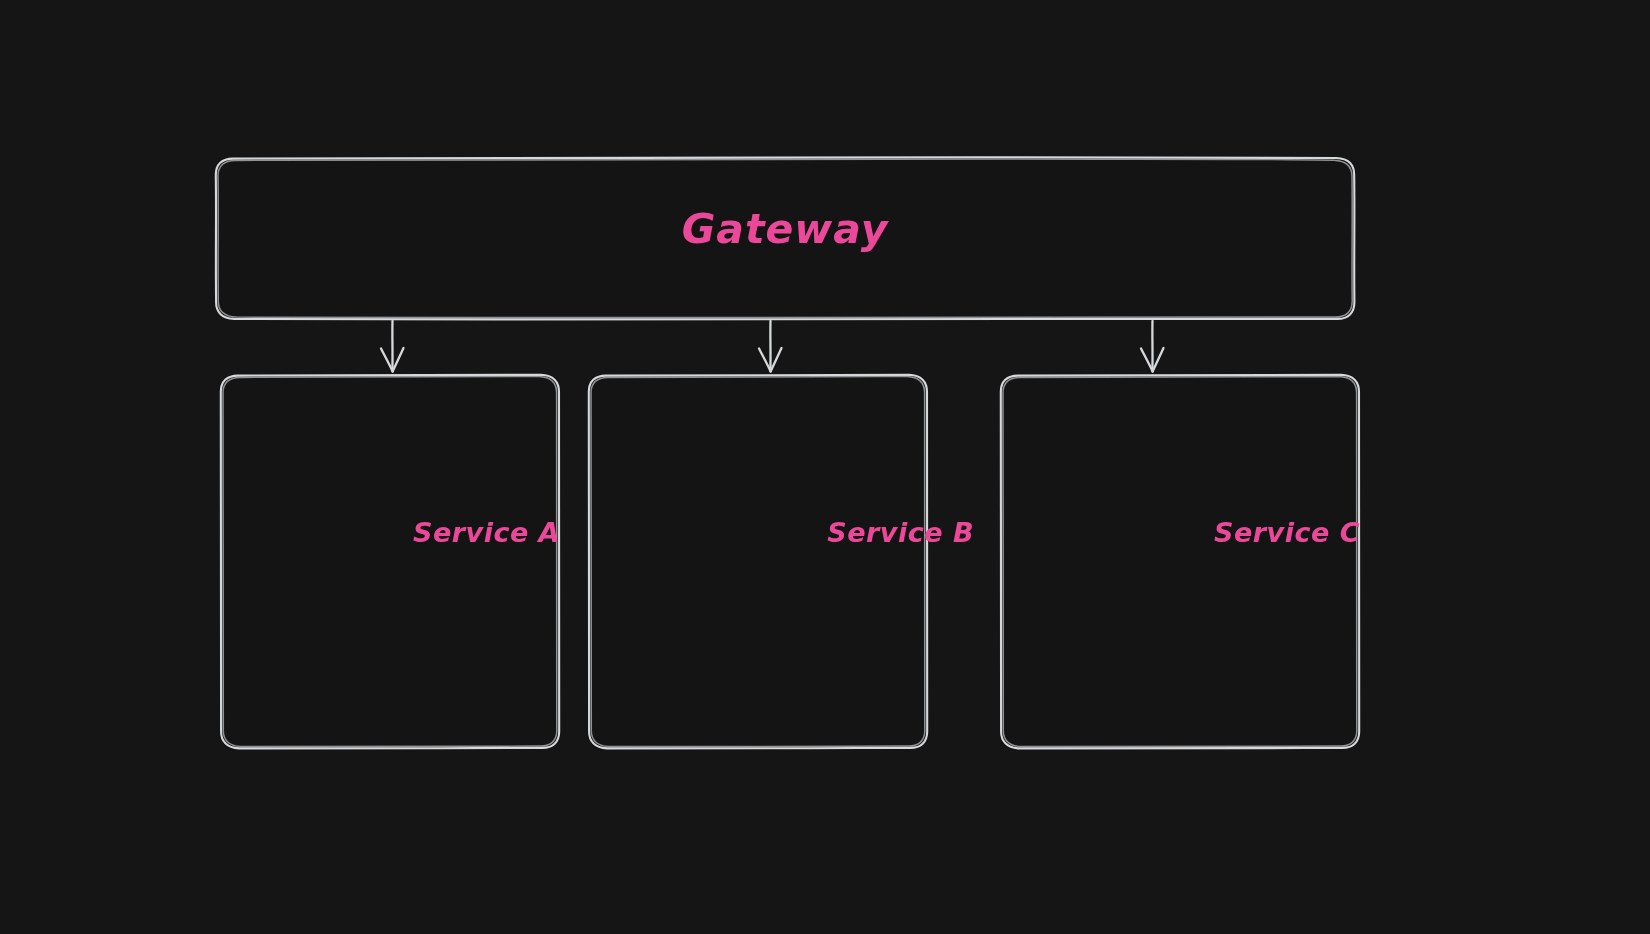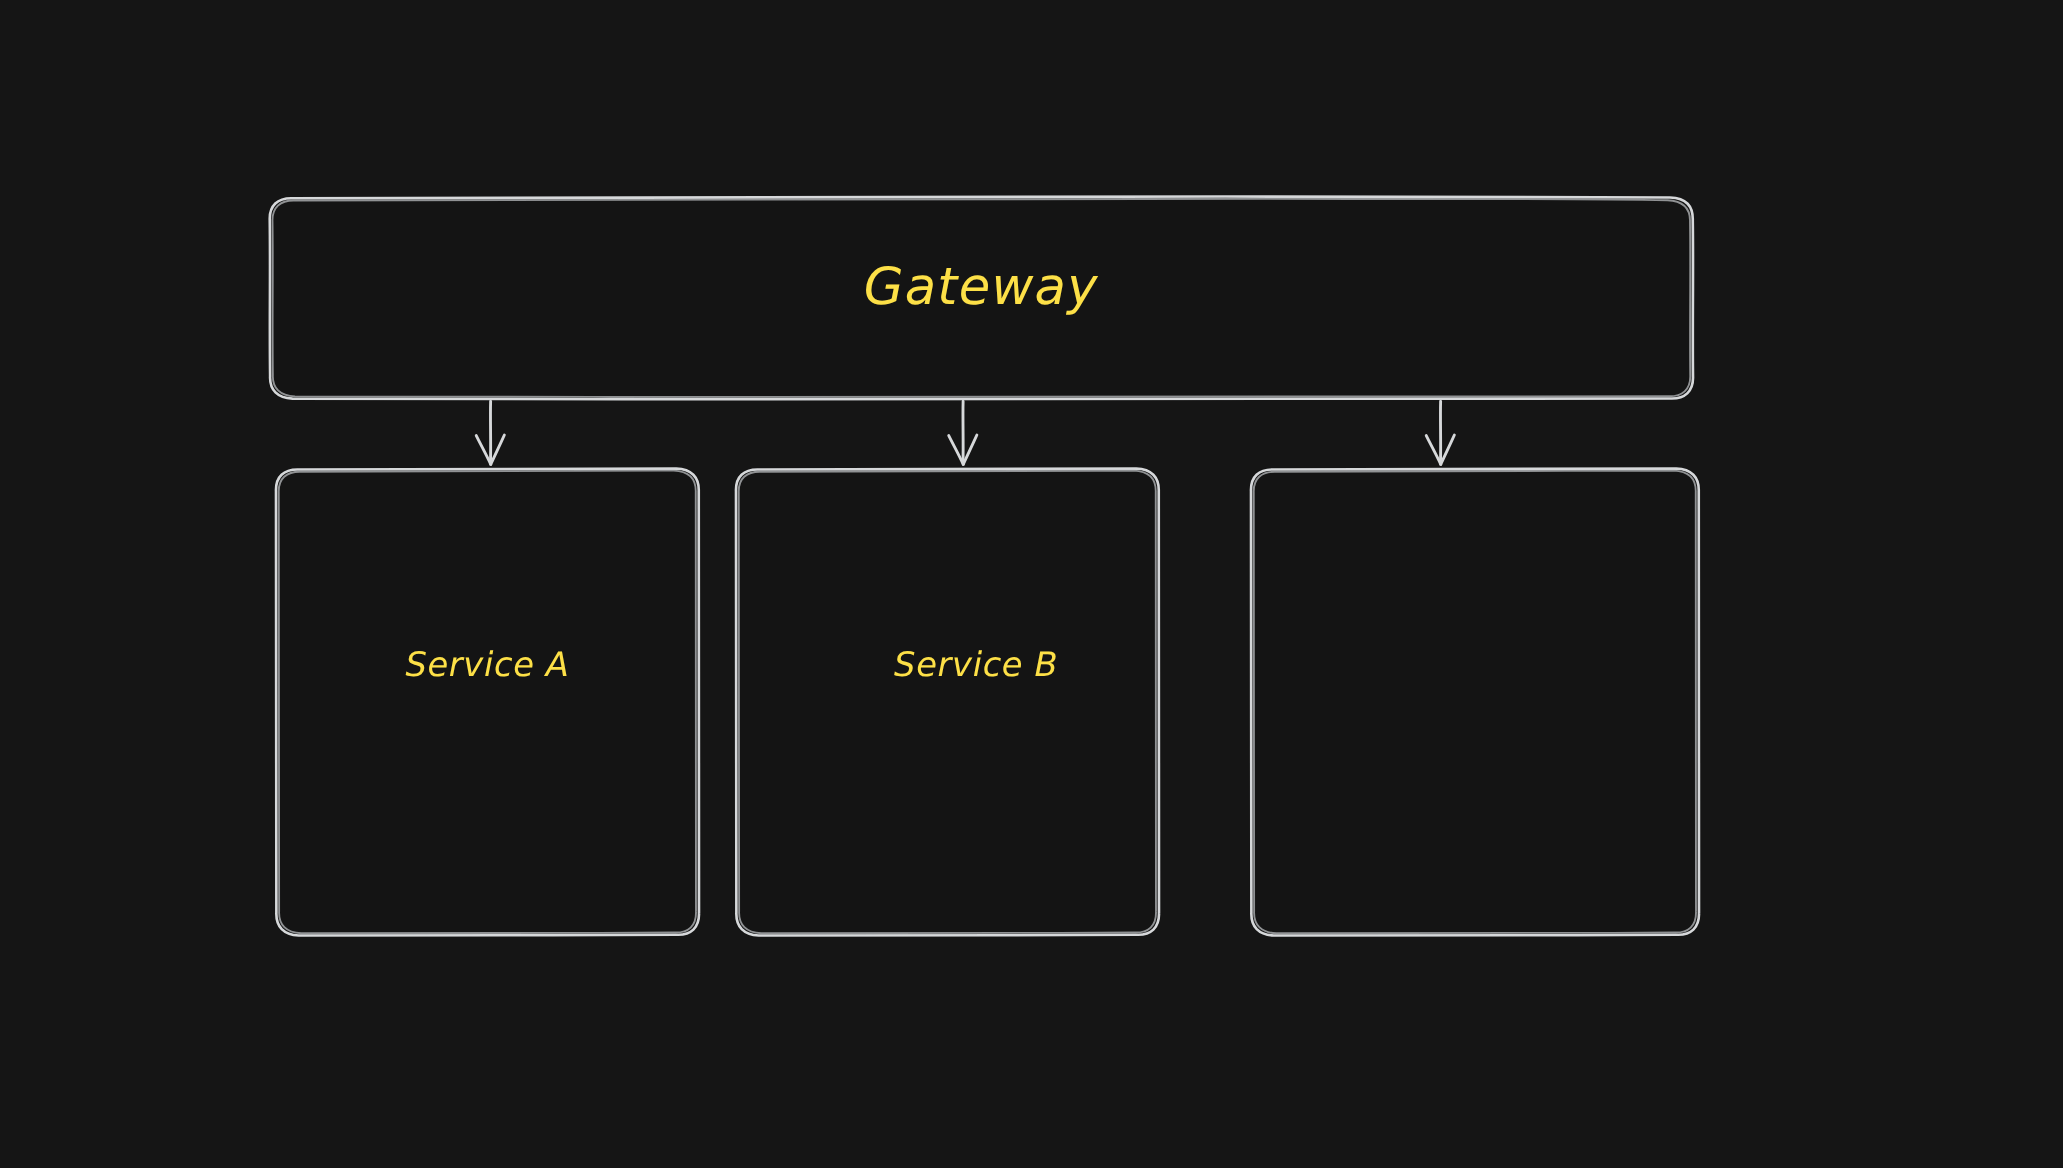--- a/index.html
+++ b/index.html
@@ -48,35 +48,36 @@
     stroke-width: 2.3;
     stroke-linecap: round;
     stroke-linejoin: round;
   }
   .node-fill {
     fill: #141414;
     stroke: none;
   }
   .label {
     position: absolute;
-    color: #fde047;
+    color: #ec4899;
     font-family: "DejaVu Sans", sans-serif;
     font-style: italic;
-    font-weight: 400;
+    font-weight: 700;
     letter-spacing: 0.5px;
     white-space: nowrap;
     text-align: center;
     user-select: none;
   }
   .label-container {
     font-size: 41px;
     letter-spacing: 1px;
   }
   .label-node {
     font-size: 27px;
+    text-align: right;
   }
 </style>
 </head>
 <body>
 
 <div id="canvas-root">
 
   <svg id="diagram-svg" viewBox="0 0 1650 934" xmlns="http://www.w3.org/2000/svg">
 
     <g>
@@ -179,14 +180,15 @@
       <path class="arrow-stroke" d="M1163.5,348.0 C1159.8,356.0 1156.0,364.2 1152.6,371.5"></path>
     </g>
   </svg>
 
   <div class="label label-container" style="left:215px; top:205px; width:1140px;">Gateway</div>
 
   <div class="label label-node" style="left:220px; top:517px; width:340px;">Service A</div>
 
   <div class="label label-node" style="left:588px; top:517px; width:386px;">Service B</div>
 
+  <div class="label label-node" style="left:1000px; top:517px; width:360px;">Service C</div>
 
 </div>
 
 </body></html>

